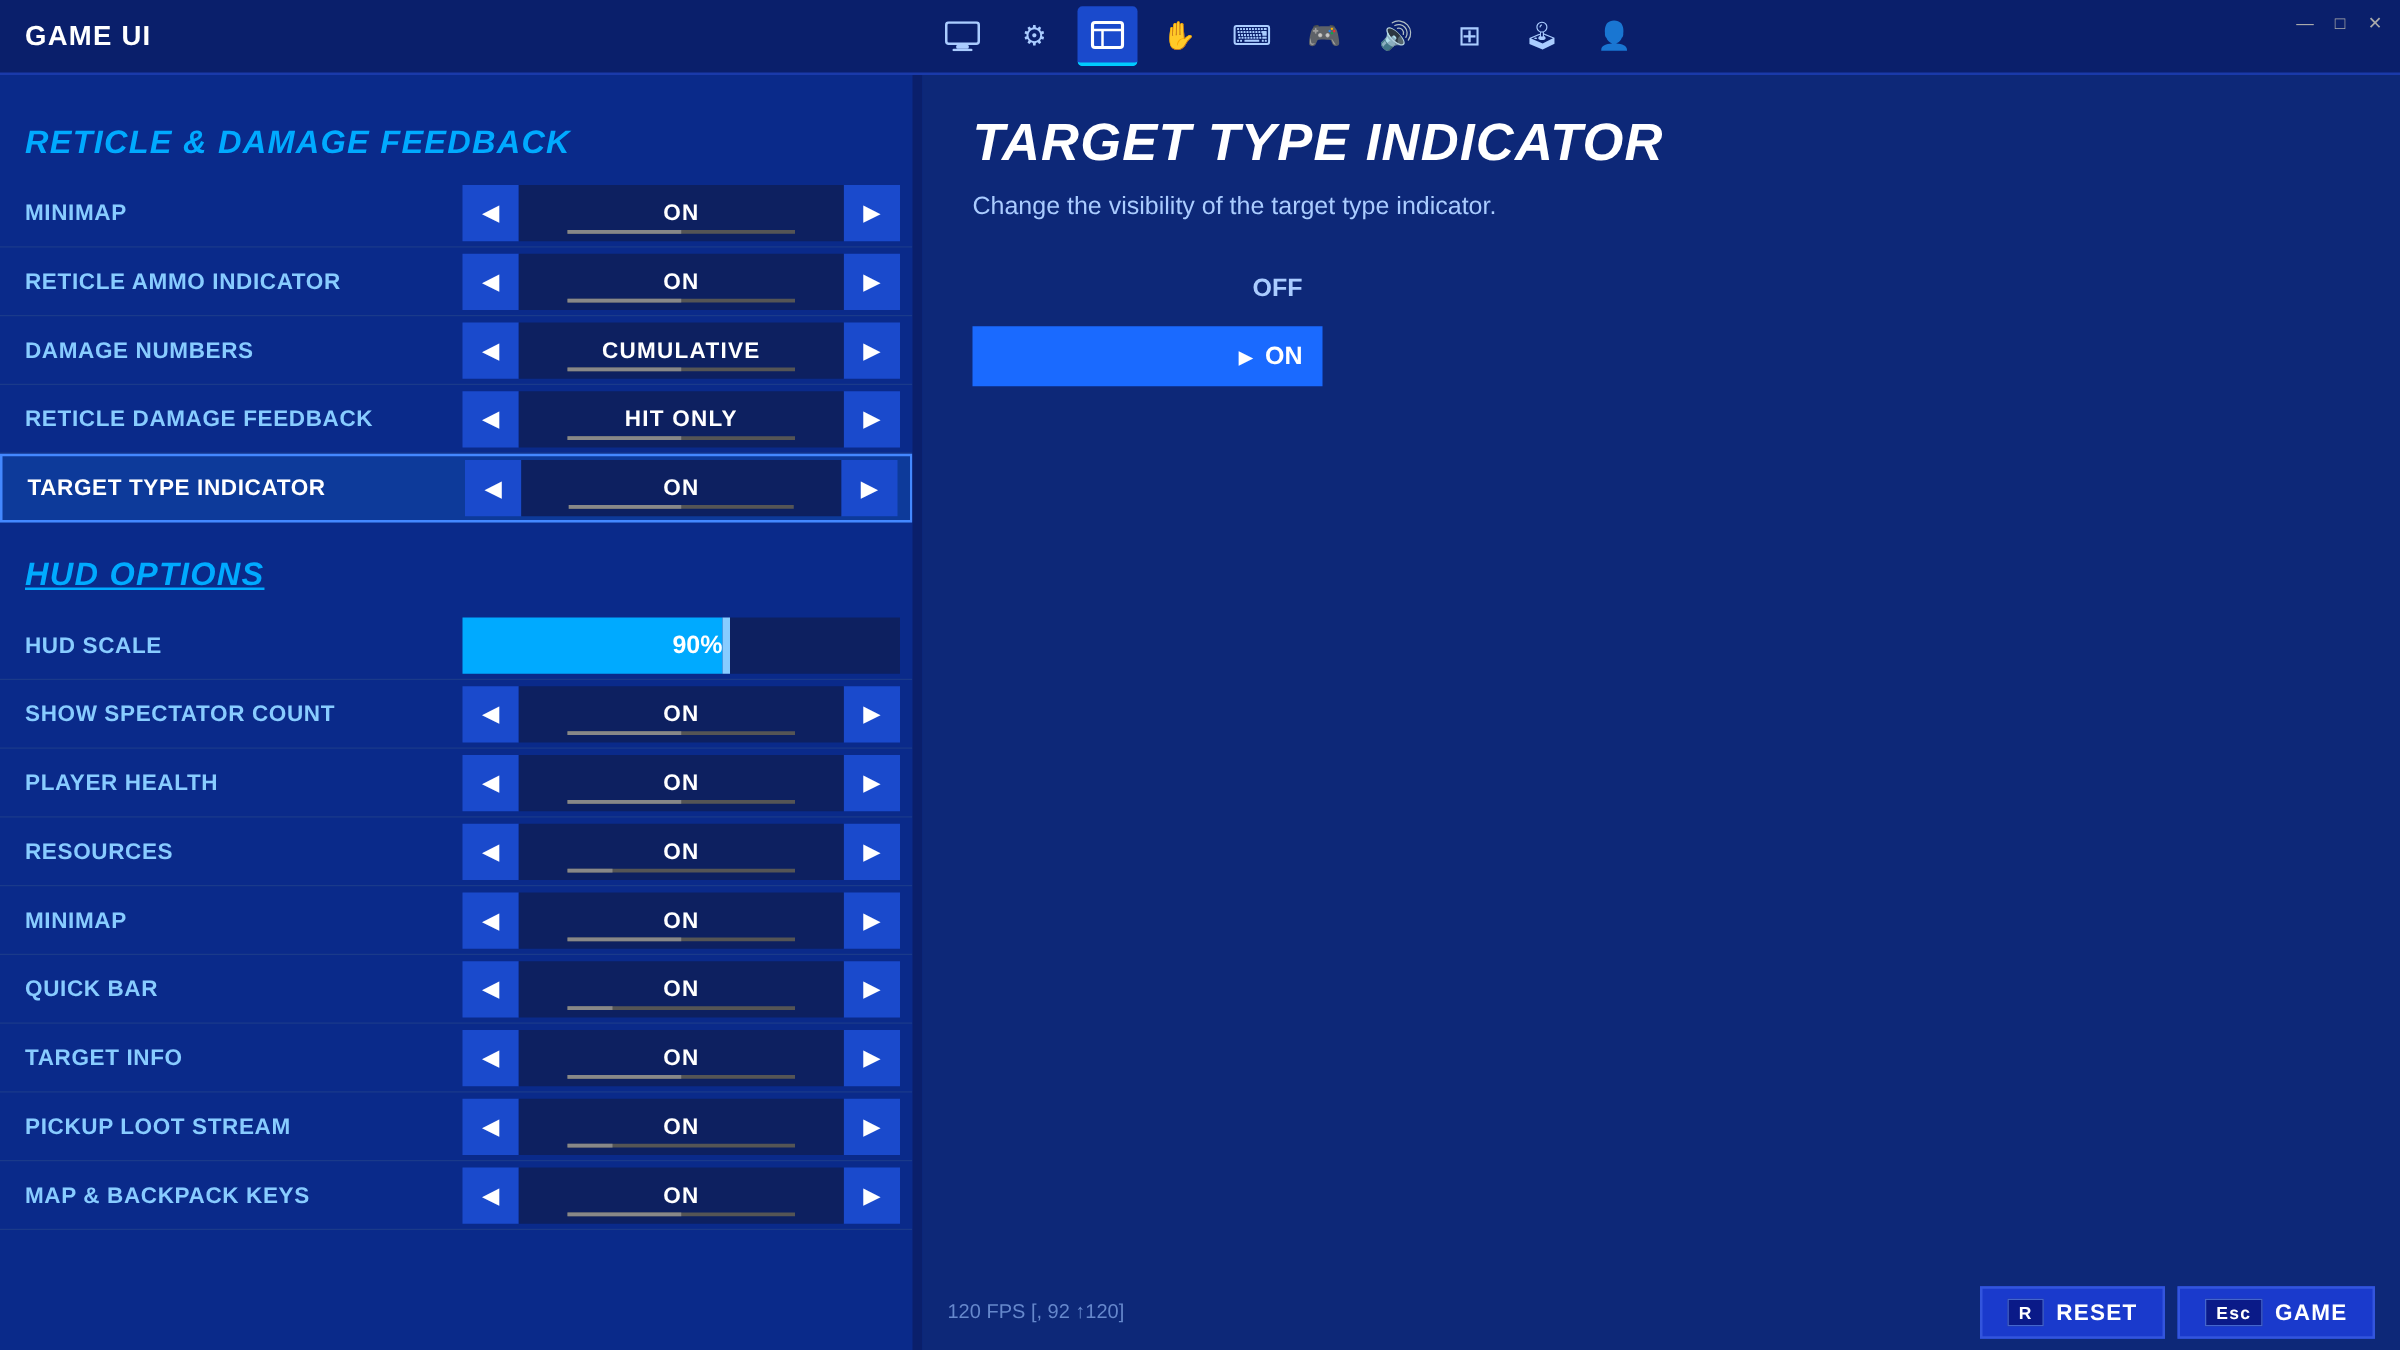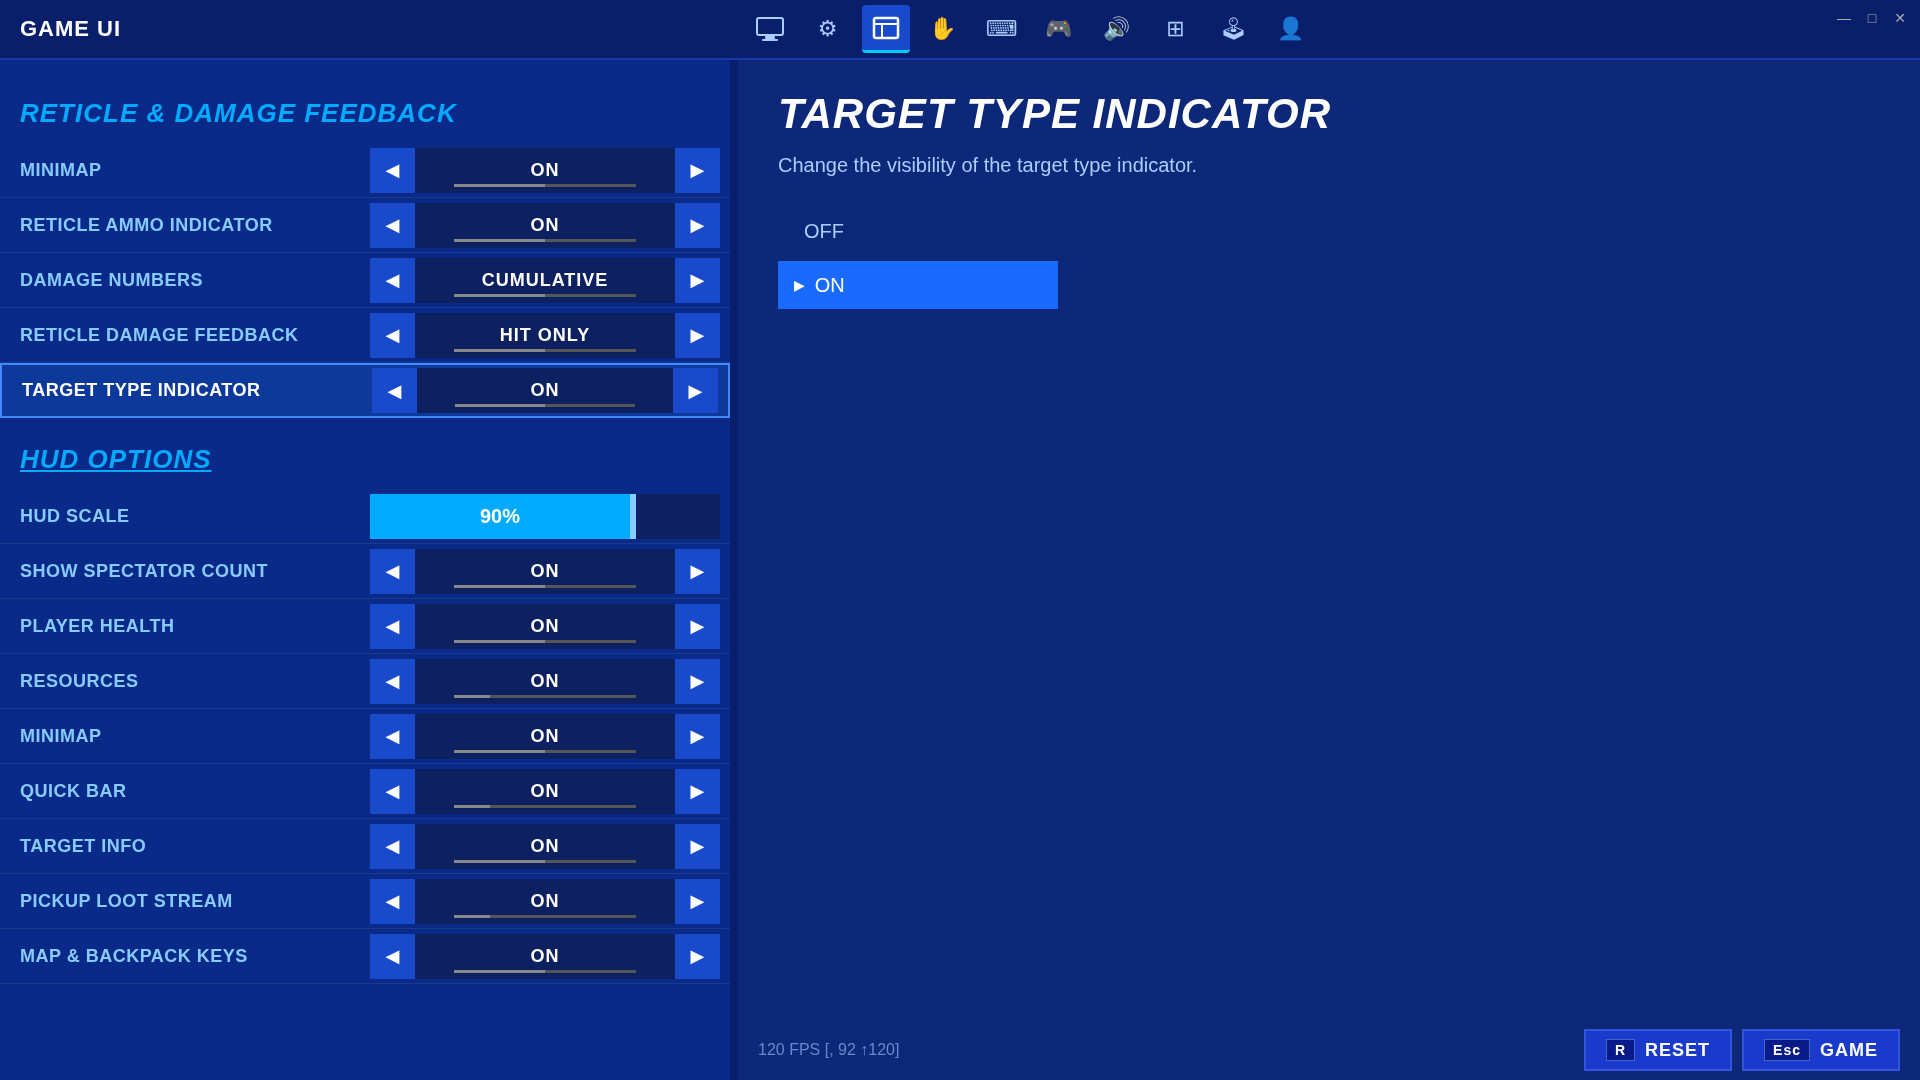--- a/index.html
+++ b/index.html
@@ -219,23 +219,24 @@
     }
 
     .option-item {
       width: 280px;
       height: 48px;
       display: flex;
       align-items: center;
       padding: 0 16px;
       margin-bottom: 6px;
       font-size: 20px;
-      font-weight: 400;
+      font-weight: 700;
       cursor: pointer;
       color: #aaccff;
+      justify-content: flex-end;
     }
 
     .option-item.selected {
       background: #1a6aff;
       color: white;
     }
 
     .option-arrow {
       margin-right: 10px;
       font-size: 14px;
@@ -416,21 +417,21 @@
         </div>
         <button class="arrow-btn">▶</button>
       </div>
     </div>
 
     <div class="section-title" style="margin-top:16px;text-decoration:underline;">HUD OPTIONS</div>
 
     <div class="settings-row">
       <div class="setting-label">HUD SCALE</div>
       <div class="control-group" style="gap:0;">
-        <div class="slider-filled" style="width:260px;">
+        <div class="slider-filled" style="width:208px;justify-content:flex-end;">
           <span>90%</span>
         </div>
         <div class="slider-handle"></div>
         <div class="slider-empty"></div>
       </div>
     </div>
 
     <div class="settings-row">
       <div class="setting-label">SHOW SPECTATOR COUNT</div>
       <div class="control-group">

